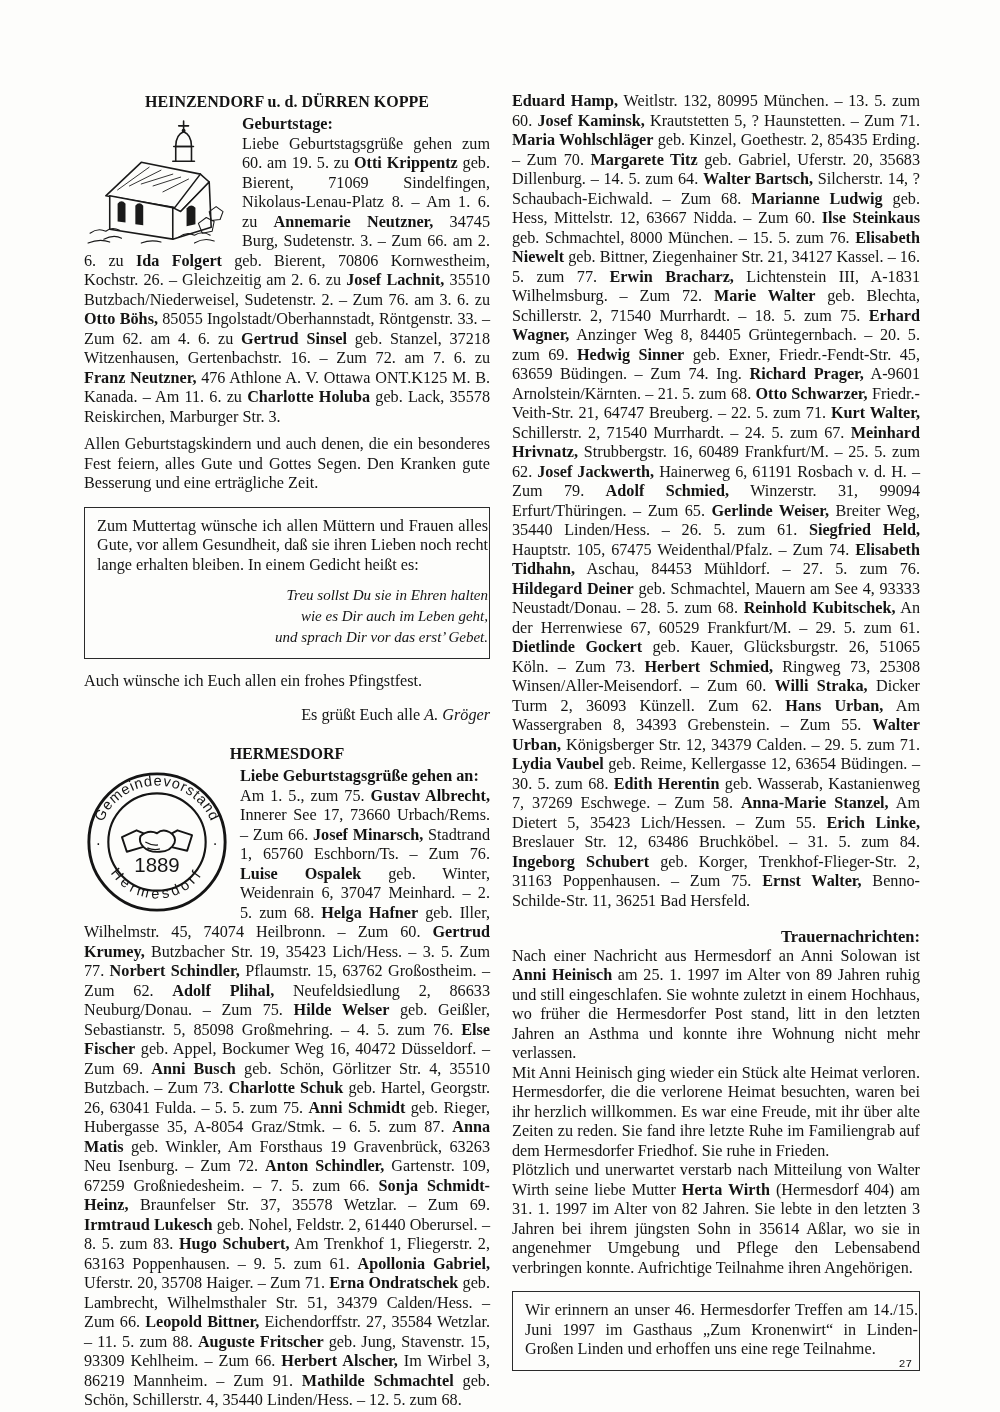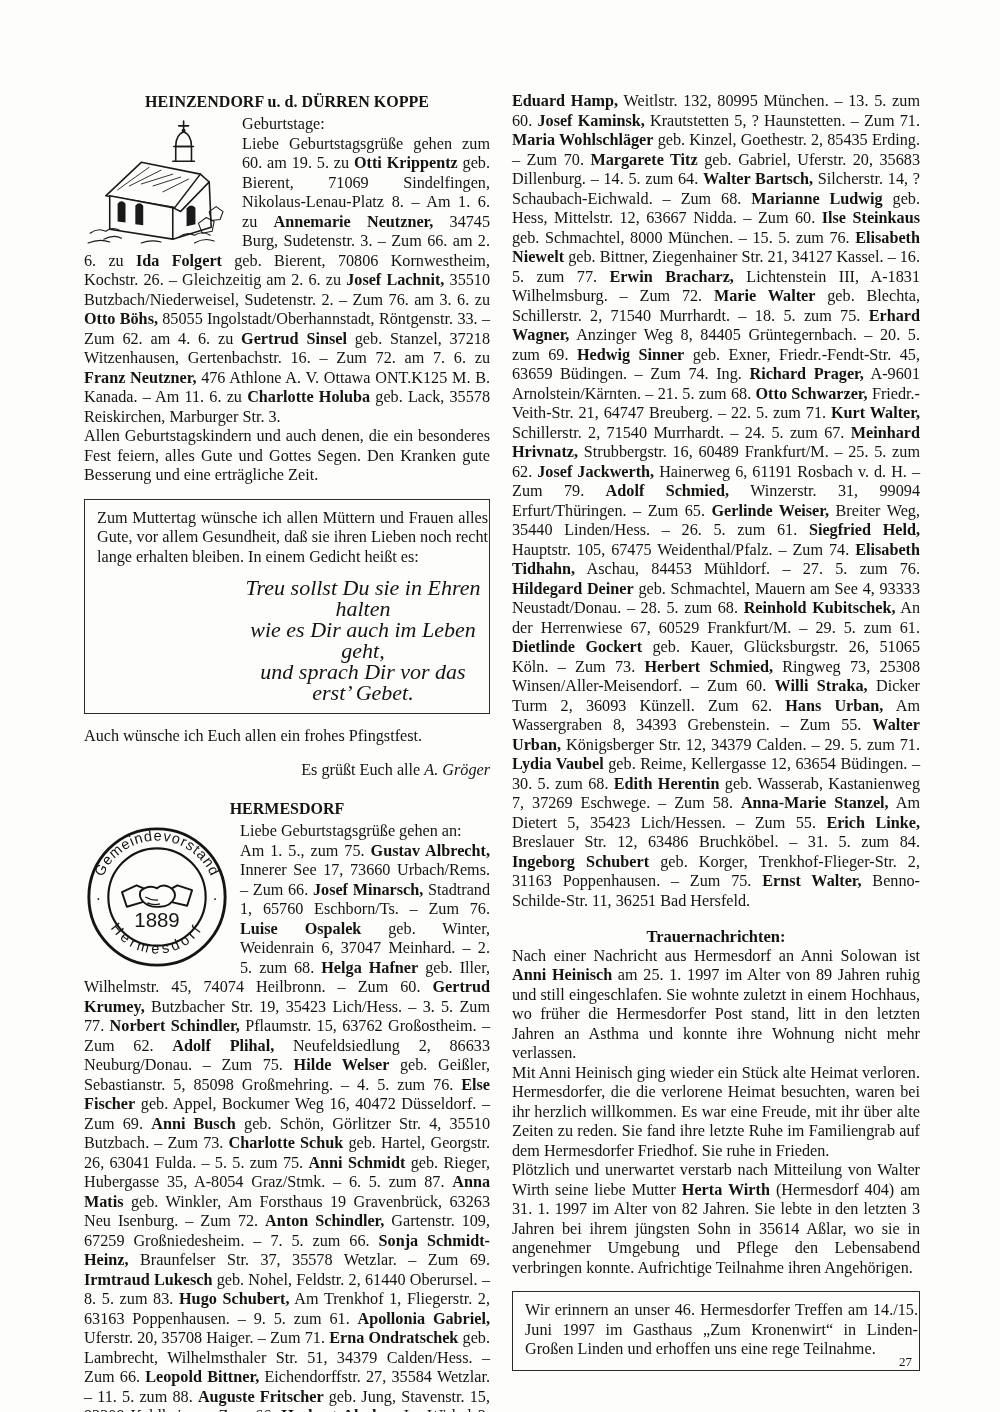--- a/index.html
+++ b/index.html
@@ -26,47 +26,48 @@
   .i{font-style:italic;}
   .sec-title{
     font-weight:bold;
     font-size:16px;
     line-height:20px;
     text-align:center;
     margin:0 0 3px 0;
   }
   .float-art{float:left;margin:2px 10px 2px 0;}
   .flow::after{content:"";display:block;clear:both;}
-  .sub-line{font-size:16.2px;line-height:19.5px;text-align:left;}
-  .closing{margin-top:0;}
+  .sub-line{font-size:16.2px;line-height:19.5px;text-align:left;font-weight:bold;}
+  .closing{margin-top:8px;}
   .note-box{
     border:1.6px solid #2a2a2a;
     padding:9px 1px 10px 12px;
     margin-top:13px;
   }
   .poem{margin-top:10px;margin-left:96px;}
   .poem-line{
     font-style:italic;
-    font-size:22px;line-height:21px;
-    text-align:center;
+    font-size:15px;line-height:21px;
+    text-align:right;
     margin-left:45px;
   }
   .pfingst{margin-top:13px;text-align:left;}
   .right-align{text-align:right;margin-top:14px;}
   .h2-space{margin-top:19px;}
   .trauer-title{
     font-weight:bold;
     font-size:16.5px;line-height:19.5px;
-    text-align:center;
+    text-align:right;
     margin-top:16px;
   }
   .page-number{
     position:absolute;
     right:88px;bottom:42px;
-    font-size:13px;
+    font-size:11px;
+    font-family:Liberation Mono, monospace;
   }
   svg text{font-family:"Liberation Sans", sans-serif;}
 </style>
 </head>
 <body>
 
 <div class="page">
 
   <div class="col col-left">
 

